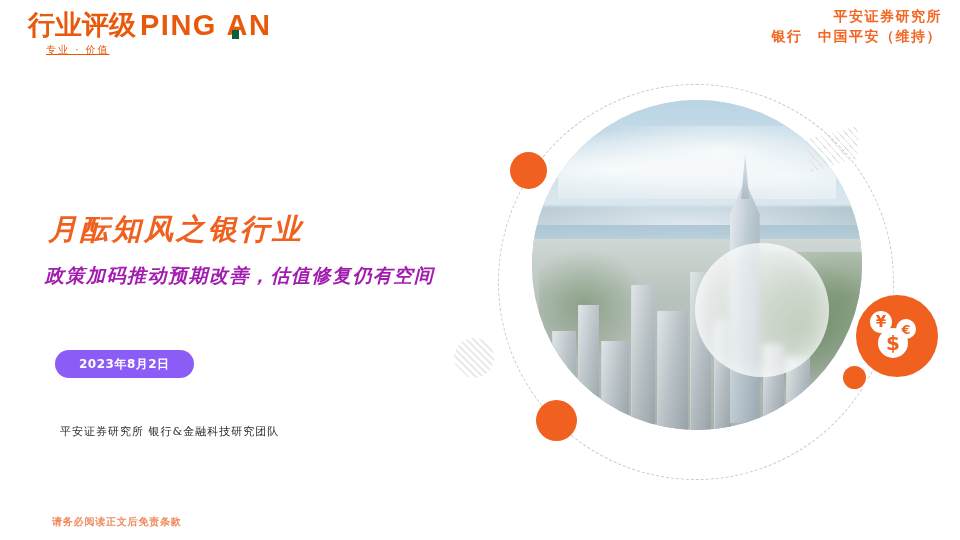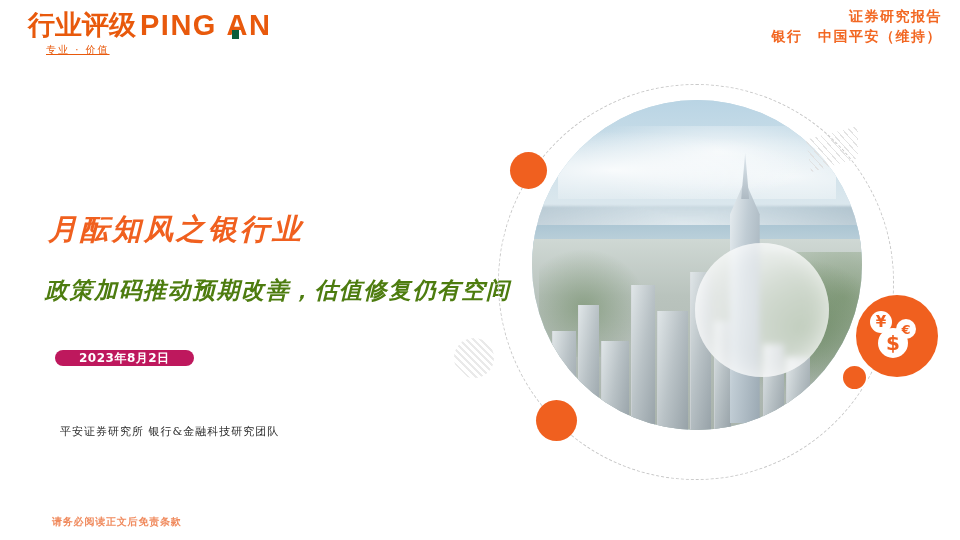--- a/index.html
+++ b/index.html
@@ -105,35 +105,34 @@
     letter-spacing: 3px;
     white-space: nowrap;
   }
   .sub-title {
     position: absolute;
     left: 45px;
     top: 262px;
     font-family: "DejaVu Serif", serif;
     font-weight: 700;
     font-style: italic;
-    font-size: 23px;
+    font-size: 19px;
     line-height: 26px;
-    color: #4d7c0f;
+    color: #a21caf;
     letter-spacing: 1.5px;
     white-space: nowrap;
-    margin-top: 15px;
   }
   .date-badge {
     position: absolute;
     left: 55px;
     top: 350px;
-    height: 16px;
+    height: 28px;
     padding: 0 24px;
     border-radius: 14px;
-    background: #be185d;
+    background: #8b5cf6;
     color: #ffffff;
     font-family: "DejaVu Sans", sans-serif;
     font-size: 12px;
     font-weight: 700;
     display: flex;
     align-items: center;
     justify-content: center;
     white-space: nowrap;
     letter-spacing: 0.5px;
   }
@@ -359,21 +358,21 @@
 
 <div id="slide">
 
   <div class="logo-block">
     <div class="logo-cn">行业评级</div>
     <div class="logo-en"><span>PING </span><span class="a-mark">AN</span></div>
     <div class="logo-tagline">专业 · 价值</div>
   </div>
 
   <div class="header-right">
-    <div>证券研究报告</div>
+    <div>平安证券研究所</div>
     <div>银行　中国平安（维持）</div>
   </div>
 
   <div class="main-title">月酝知风之银行业</div>
   <div class="sub-title">政策加码推动预期改善，估值修复仍有空间</div>
   <div class="date-badge">2023年8月2日</div>
   <div class="team-line">平安证券研究所 银行&amp;金融科技研究团队</div>
   <div class="footer-note">请务必阅读正文后免责条款</div>
 
   <div class="visual">

